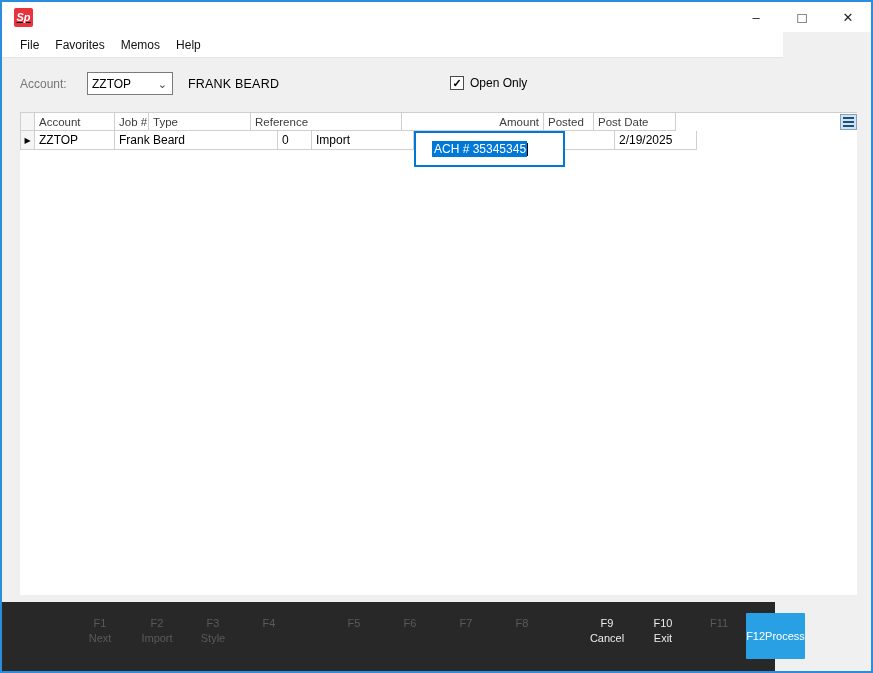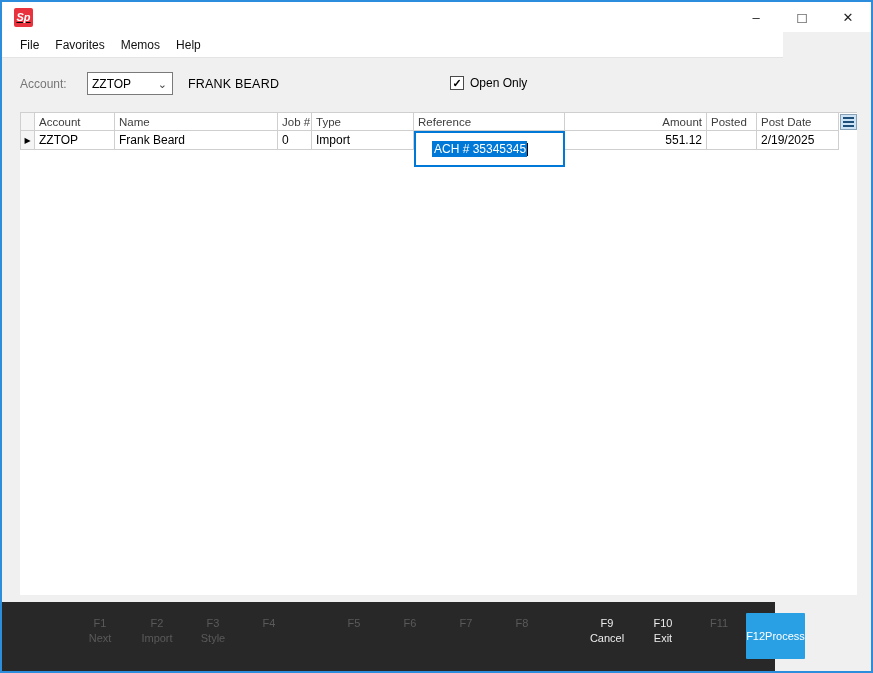--- a/index.html
+++ b/index.html
@@ -138,41 +138,39 @@
   <span class="account-name">FRANK BEARD</span>
   <div class="openonly">
     <span class="checkbox">✓</span>
     <span class="cb-label">Open Only</span>
   </div>
 
   <div class="grid-area">
     <div class="g-row header">
       <div class="gc sel"></div>
       <div class="gc c-account">Account</div>
-      <div class="gc c-name">Name</div>
       <div class="gc c-job">Job #</div>
       <div class="gc c-type">Type</div>
       <div class="gc c-ref">Reference</div>
       <div class="gc c-amount">Amount</div>
       <div class="gc c-posted">Posted</div>
       <div class="gc c-date">Post Date</div>
     </div>
     <div class="g-row data">
       <div class="gc sel">
         <span class="row-marker">▶</span>
       </div>
       <div class="gc c-account">ZZTOP</div>
       <div class="gc c-name">Frank Beard</div>
       <div class="gc c-job">0</div>
       <div class="gc c-type">Import</div>
       <div class="gc c-ref editing">
         <span class="sel-text">ACH # 35345345</span>
           <span class="caret"></span>
       </div>
-      <div class="gc c-amount">551.12</div>
       <div class="gc c-posted"></div>
       <div class="gc c-date">2/19/2025</div>
     </div>
     <div class="grid-menu-btn">
       <div class="bar"></div>
       <div class="bar"></div>
       <div class="bar"></div>
     </div>
   </div>
 

